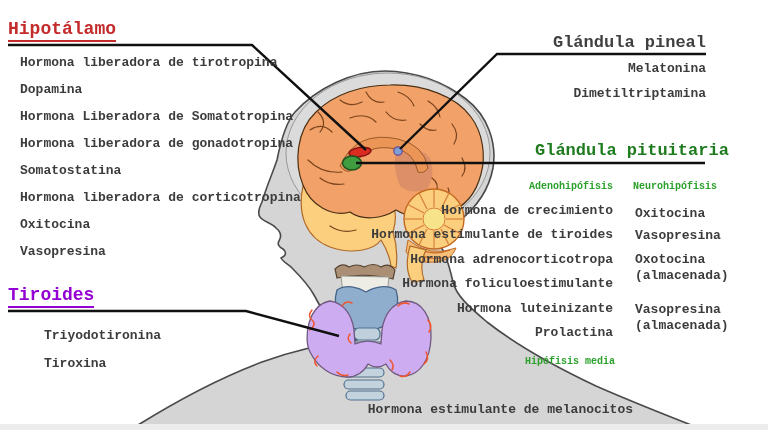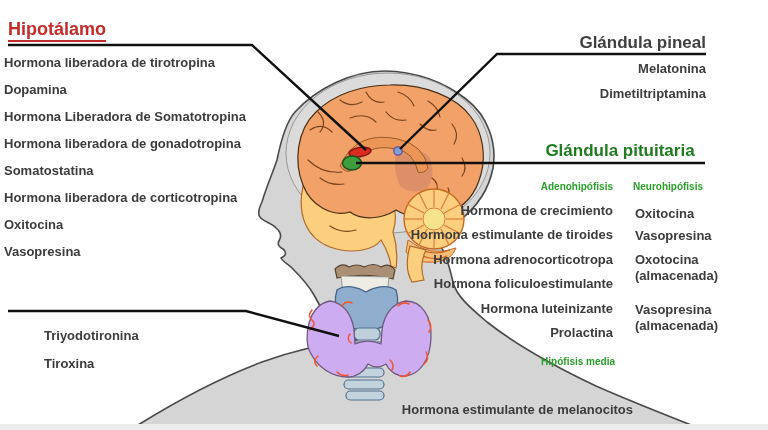--- a/index.html
+++ b/index.html
@@ -1,18 +1,18 @@
 <!DOCTYPE html>
 <html><head>
 <meta charset="utf-8">
 <style>
   html,body { margin:0; padding:0; background:#fff; }
   #canvas {
     position:relative; width:768px; height:430px; background:#ffffff;
-    font-family:Liberation Sans, sans-serif; overflow:hidden;
+    font-family:Liberation Mono, monospace; overflow:hidden;
   }
   #anatomy { position:absolute; left:0; top:0; }
   .abs { position:absolute; }
   .h-title { font-weight:bold; font-size:18px; line-height:20px; display:inline-block; white-space:nowrap; }
   .h-title.red    { color:#C42B2B; border-bottom:2.5px solid #C42B2B; padding-bottom:1px; }
   .h-title.purple { color:#9400D3; border-bottom:2.5px solid #9400D3; padding-bottom:1px; }
   .h-title.black  { color:#404040; font-size:17px; }
   .h-title.dgreen { color:#1E7B1E; font-size:17px; }
   .c-title { font-weight:bold; font-size:10px; color:#2BA02B; white-space:nowrap; }
   .item { font-weight:bold; font-size:13px; color:#3C3C3C; white-space:nowrap; }
@@ -161,31 +161,34 @@
       <polyline points="356,163 705,163"></polyline>
       <polyline points="8,311 246,311 339,336"></polyline>
     </g>
 
     <rect x="0" y="424" width="768" height="6" fill="#ECECEC"></rect>
   </svg>
 
   <div class="abs" style="left:8px; top:19px;">
     <span class="h-title red">Hipotálamo</span>
   </div>
-  <div class="abs list" style="left:4px; top:49px;">
+  <div class="abs list" style="left:20px; top:49px;">
     <div class="item">Hormona liberadora de tirotropina</div>
     <div class="item">Dopamina</div>
     <div class="item">Hormona Liberadora de Somatotropina</div>
     <div class="item">Hormona liberadora de gonadotropina</div>
     <div class="item">Somatostatina</div>
     <div class="item">Hormona liberadora de corticotropina</div>
     <div class="item">Oxitocina</div>
     <div class="item">Vasopresina</div>
   </div>
 
+  <div class="abs" style="left:8px; top:285px;">
+    <span class="h-title purple">Tiroides</span>
+  </div>
   <div class="abs list tight" style="left:8px; top:321px;">
     <div class="item">Triyodotironina</div>
     <div class="item">Tiroxina</div>
   </div>
 
   <div class="abs r-align" style="right:62px; top:33px;">
     <span class="h-title black">Glándula pineal</span>
     <div style="margin-top:3px; line-height:25px;">
       <div class="item">Melatonina</div>
       <div class="item">Dimetiltriptamina</div>

